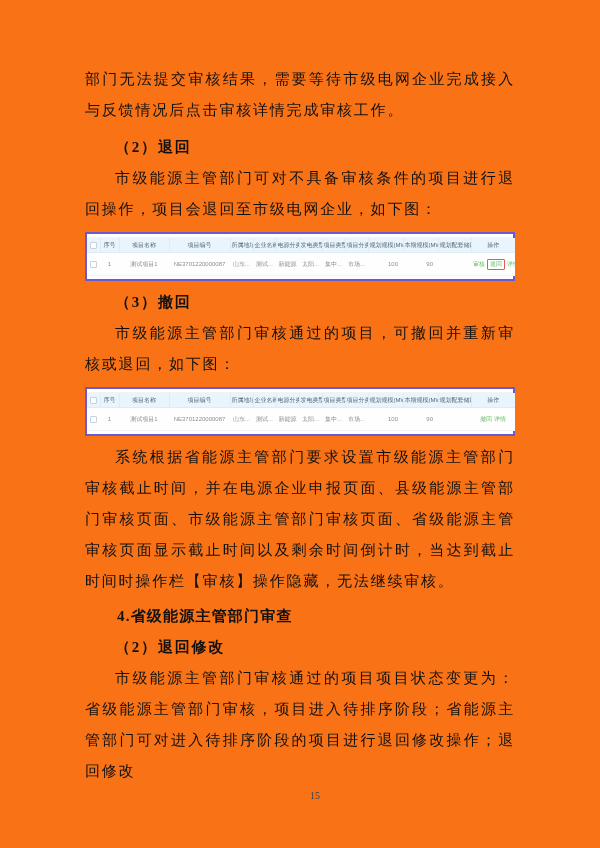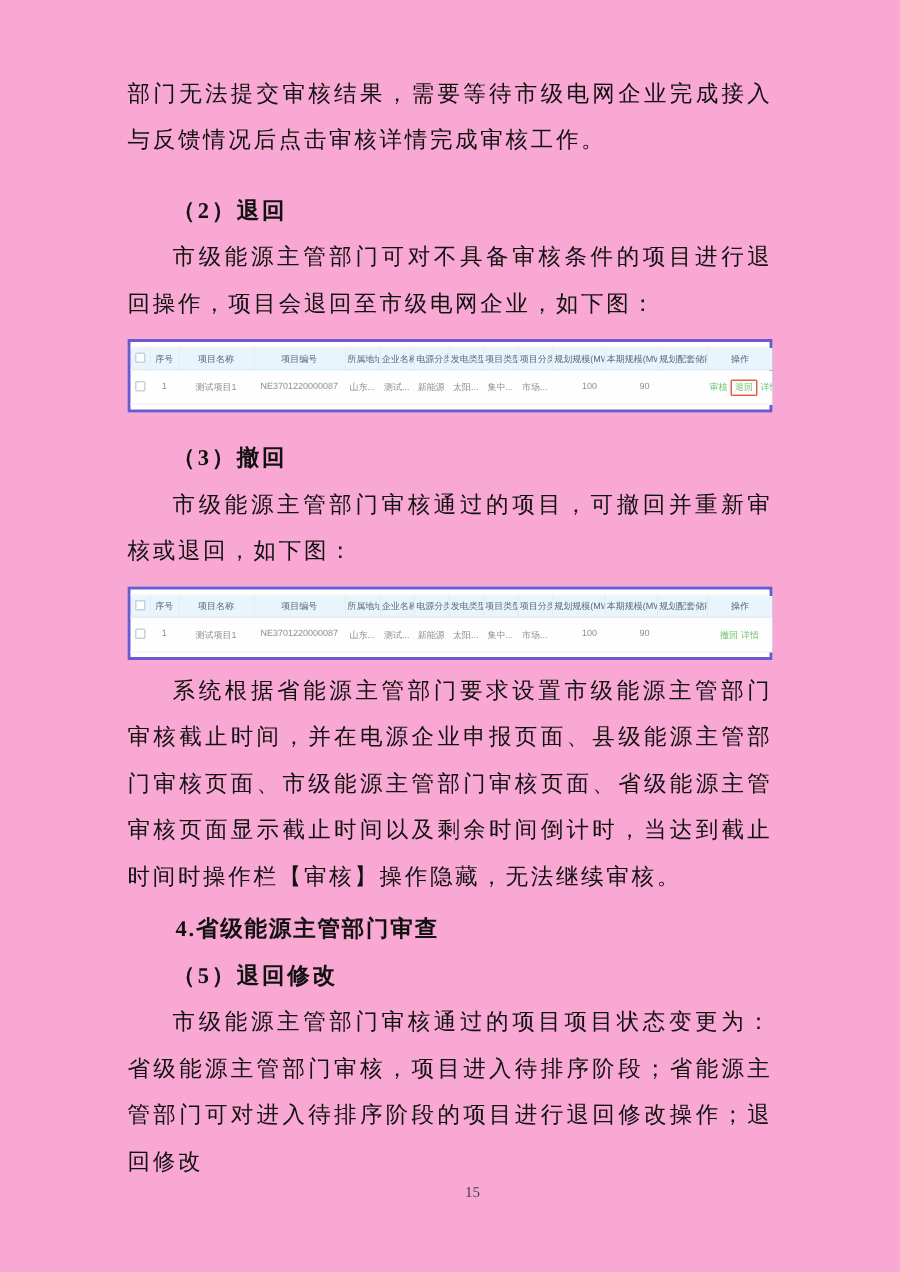--- a/index.html
+++ b/index.html
@@ -1,35 +1,35 @@
 <!DOCTYPE html>
 <html><head>
 <meta charset="utf-8">
 <style>
   html,body { margin:0; padding:0; background:#ffffff; }
   .page {
     position:relative;
     width:600px; height:848px;
-    background:#f9a8d4;
+    background:#f97316;
     box-sizing:border-box;
-    padding:48px 85px 0 85px;
+    padding:64px 85px 0 85px;
     font-family:"Liberation Serif","DejaVu Serif",serif;
     color:#111;
     overflow:hidden;
   }
   .para {
     font-size:15px;
     line-height:31px;
     letter-spacing:1.8px;
     text-align:justify;
     margin:0;
   }
   .indent { text-indent:2em; }
   .bold { font-weight:bold; }
-  .subhead { margin-top:16px; }
+  .subhead { margin-top:6px; }
   .sechead { margin-top:4px; letter-spacing:1.2px;margin-left:32px; }
 
   
   .shot {
     border:2px solid #6a5ad0;
     margin:7px 0 6px 0;
     background:#ffffff;
   }
   .shot-top { height:3px; border-bottom:1px solid #f3f3f3; }
   .shot-bottom { height:3px; }
@@ -223,19 +223,19 @@
     </tbody>
       </table>
     <div class="shot-bottom"></div>
   </div>
 
 
   <p class="para indent">系统根据省能源主管部门要求设置市级能源主管部门审核截止时间，并在电源企业申报页面、县级能源主管部门审核页面、市级能源主管部门审核页面、省级能源主管审核页面显示截止时间以及剩余时间倒计时，当达到截止时间时操作栏【审核】操作隐藏，无法继续审核。</p>
 
   <p class="para bold sechead">4.省级能源主管部门审查</p>
 
-  <p class="para indent bold">（5）退回修改</p>
+  <p class="para indent bold">（2）退回修改</p>
 
   <p class="para indent">市级能源主管部门审核通过的项目项目状态变更为：省级能源主管部门审核，项目进入待排序阶段；省能源主管部门可对进入待排序阶段的项目进行退回修改操作；退回修改</p>
 
   <div class="pgnum">15</div>
 
 </div>
 
 </body></html>

